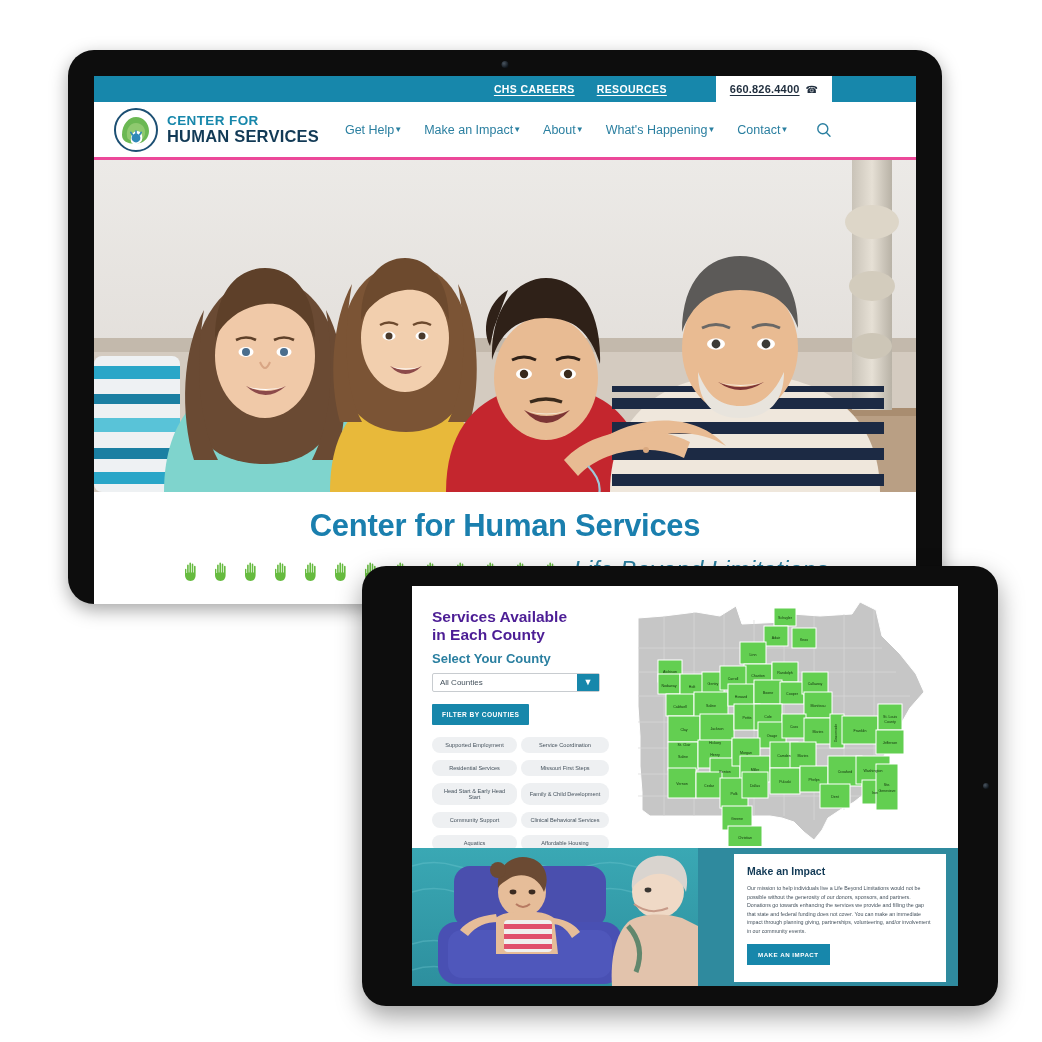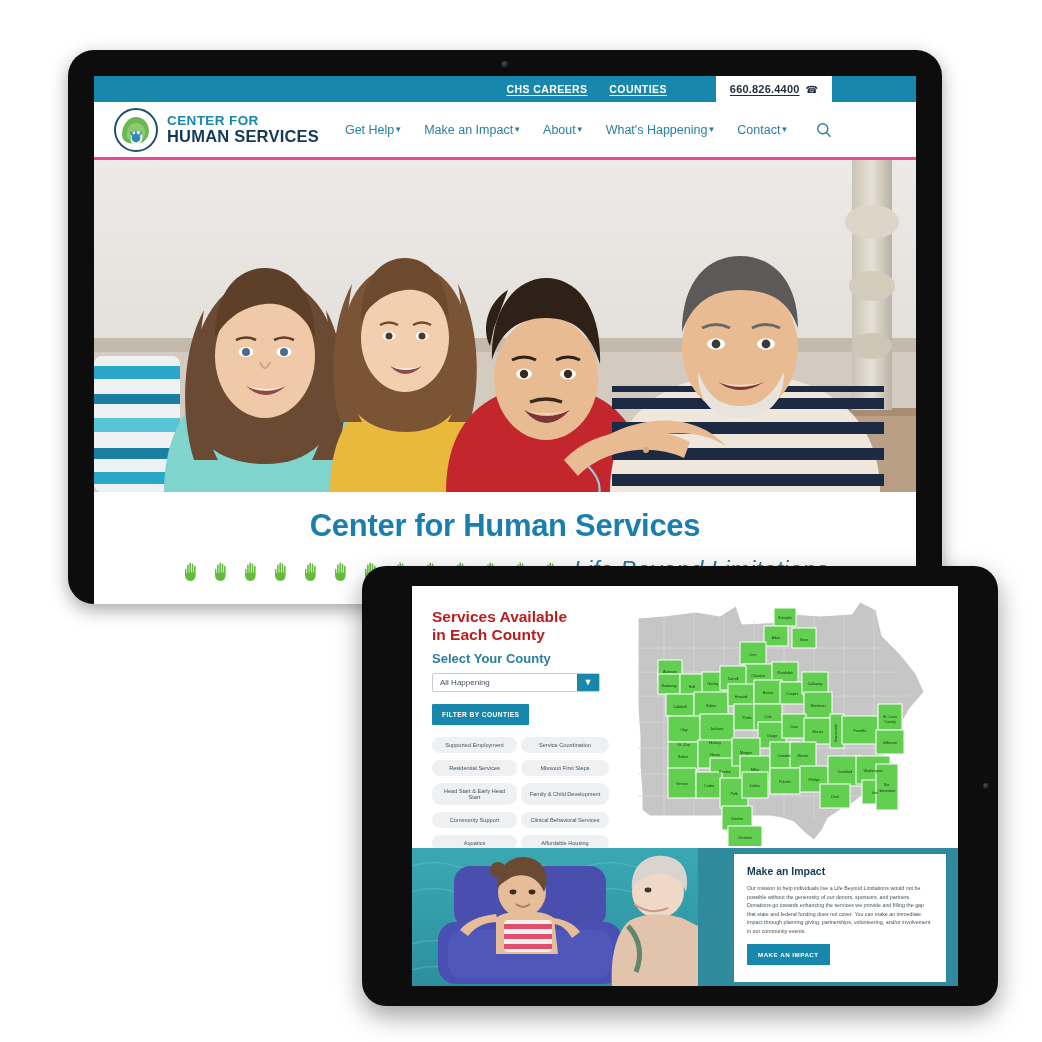--- a/index.html
+++ b/index.html
@@ -115,21 +115,21 @@
   }
   .screen2 {
     position:absolute; left:50px; top:20px; width:546px; height:400px;
     background:#fff; overflow:hidden;
   }
 
   
   .svc-wrap { display:flex; height:262px; background:#fff; }
   .svc-left { width:212px; padding: 22px 14px 0 20px; }
   .svc-h {
-    font-size:15.5px; font-weight:800; color:#b91c1c; line-height:1.18;
+    font-size:15.5px; font-weight:800; color:#4c1d95; line-height:1.18;
   }
   .svc-sub {
     font-size:13px; font-weight:700; color:#2a7fa0; margin-top:6px;
   }
   .select-box {
     margin-top:7px; height:19px; border:1px solid #c8ccd0; border-radius:2px;
     display:flex; align-items:stretch; background:#fff; width:168px;
   }
   .select-val {
     flex:1; display:flex; align-items:center; padding-left:7px;
@@ -184,21 +184,21 @@
 <div id="stage">
 
   <div class="tablet1">
     <div class="cam"></div>
 
     <div class="screen1">
 
       <div class="topbar">
         <div class="topbar-links">
           <span class="topbar-link">CHS CAREERS</span>
-          <span class="topbar-link">COUNTIES</span>
+          <span class="topbar-link">RESOURCES</span>
         </div>
         <div class="phone-box">
           <span class="phone-num">660.826.4400</span>
           <span class="phone-ico">☎</span>
         </div>
       </div>
 
       <div class="header">
         <div class="logo">
           <div class="logo-mark">
@@ -446,21 +446,21 @@
 
       <div class="svc-wrap">
         <div class="svc-left">
           <div class="svc-h">
             <div>Services Available</div>
             <div>in Each County</div>
           </div>
           <div class="svc-sub">Select Your County</div>
 
           <div class="select-box">
-            <div class="select-val">All Happening</div>
+            <div class="select-val">All Counties</div>
             <div class="select-btn">▼</div>
           </div>
 
           <div class="filter-btn">FILTER BY COUNTIES</div>
 
           <div class="tag-grid" id="tag-grid">
               <div class="tag">Supported Employment</div>
               <div class="tag">Service Coordination</div>
               <div class="tag">Residential Services</div>
               <div class="tag">Missouri First Steps</div>

